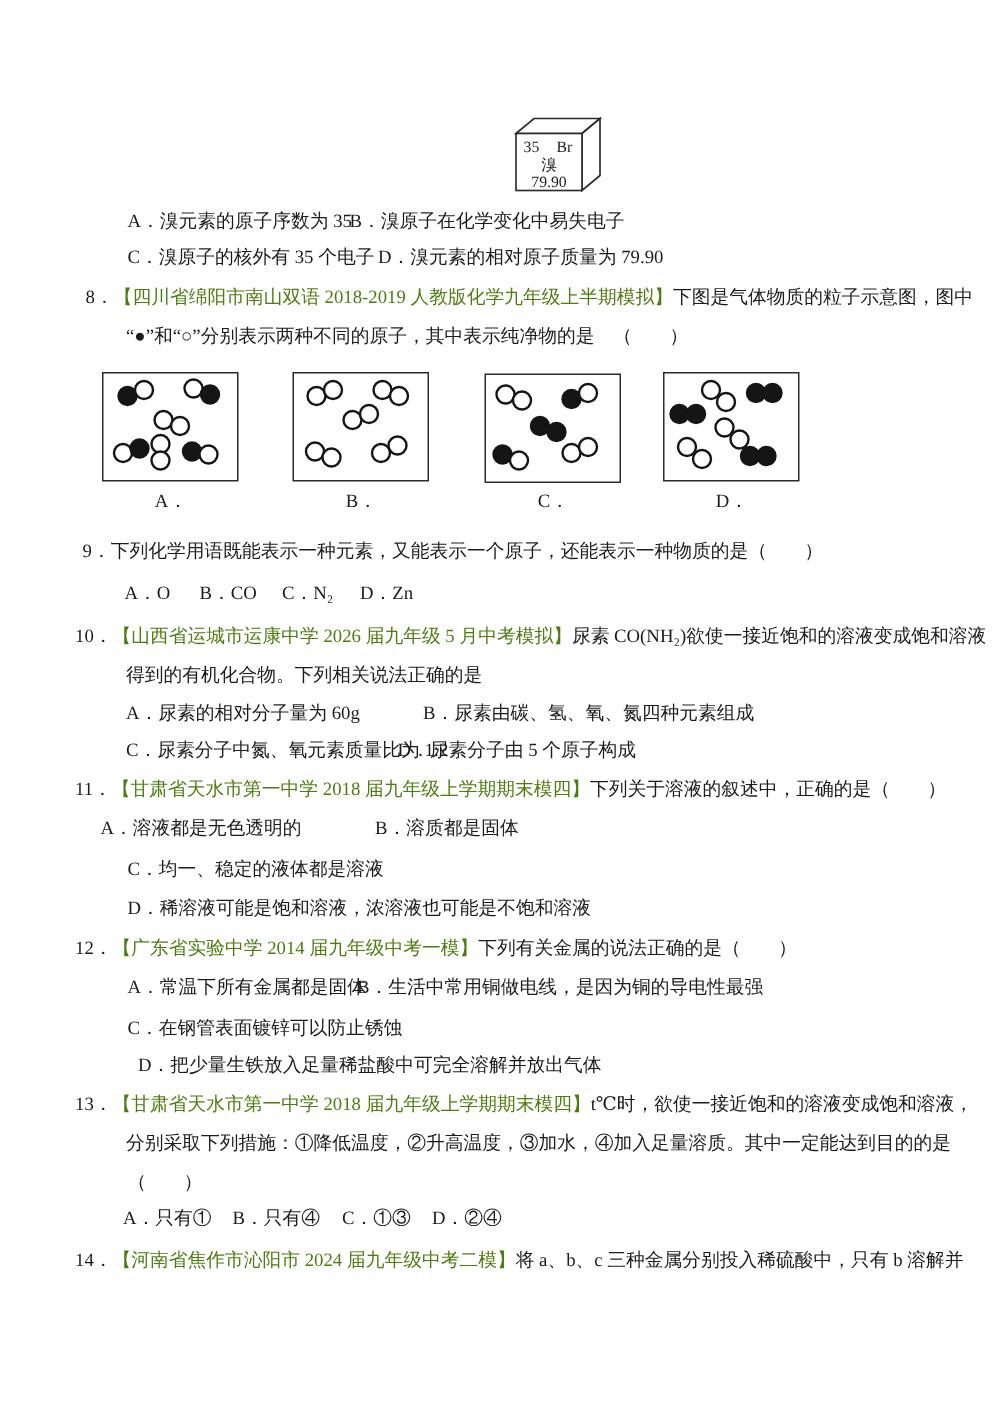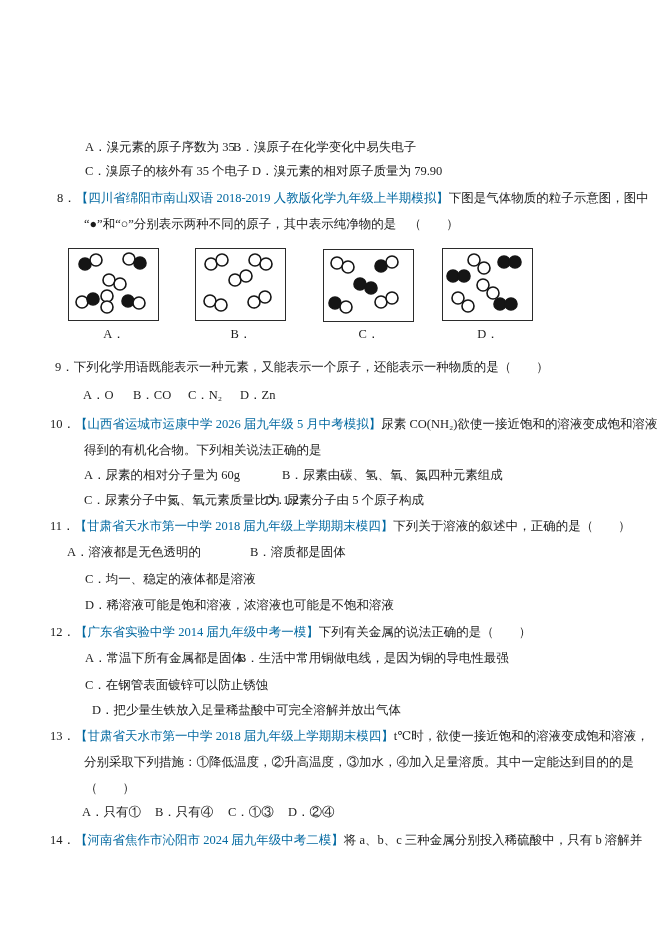--- a/index.html
+++ b/index.html
@@ -7,37 +7,48 @@
     position:relative;
     width:661px;height:935px;
     background:#ffffff;
     font-family:"Liberation Serif","DejaVu Serif",serif;
     color:#1b1b1b;
     font-size:12.5px;
     overflow:hidden;
   }
   .line{position:absolute;left:0;width:100%;line-height:15px;white-space:nowrap;}
   .at{position:absolute;white-space:nowrap;}
-  .blue{color:#0369a1;}
+  .blue{color:#4d7c0f;}
   .fig{position:absolute;}
   .ln{fill:none;stroke:#2b2b2b;stroke-width:1.1;}
   .face{fill:#ffffff;stroke:#2b2b2b;stroke-width:1.1;}
   .t9{font-size:8.5px;fill:#1b1b1b;font-family:"Liberation Serif","DejaVu Serif",serif;}
   .t10{font-size:10px;fill:#1b1b1b;font-family:"Liberation Serif","DejaVu Serif",serif;}
   .t11{font-size:10.5px;fill:#1b1b1b;font-family:"Liberation Serif","DejaVu Serif",serif;}
   .it{font-style:italic;}
   .pbox{position:absolute;width:89px;height:71px;border:1.5px solid #2b2b2b;background:#fff;}
   .plabel{position:absolute;width:92px;text-align:center;font-size:12.5px;}
 </style>
 </head>
 <body>
 
 <div class="page">
 
 
+  <div class="fig" style="left:340px;top:76px">
+    <svg width="64" height="54" viewBox="0 0 64 54">
+      <path class="face" d="M4 13 L16 3 L60 3 L48 13 Z"></path>
+      <path class="face" d="M48 13 L60 3 L60 41 L48 51 Z"></path>
+      <rect class="face" x="4" y="13" width="44" height="38"></rect>
+      <text class="t11" x="9" y="25">35</text>
+      <text class="t11" x="31" y="25">Br</text>
+      <text class="t11" x="26" y="37" text-anchor="middle">溴</text>
+      <text class="t11" x="26" y="48.5" text-anchor="middle">79.90</text>
+    </svg>
+  </div>
 
   <div class="line" style="top:140px">
     <span class="at" style="left:85px">A．溴元素的原子序数为 35</span>
     <span class="at" style="left:233px">B．溴原子在化学变化中易失电子</span>
   </div>
   <div class="line" style="top:164px">
     <span class="at" style="left:85px">C．溴原子的核外有 35 个电子</span>
     <span class="at" style="left:252px">D．溴元素的相对原子质量为 79.90</span>
   </div>
 

